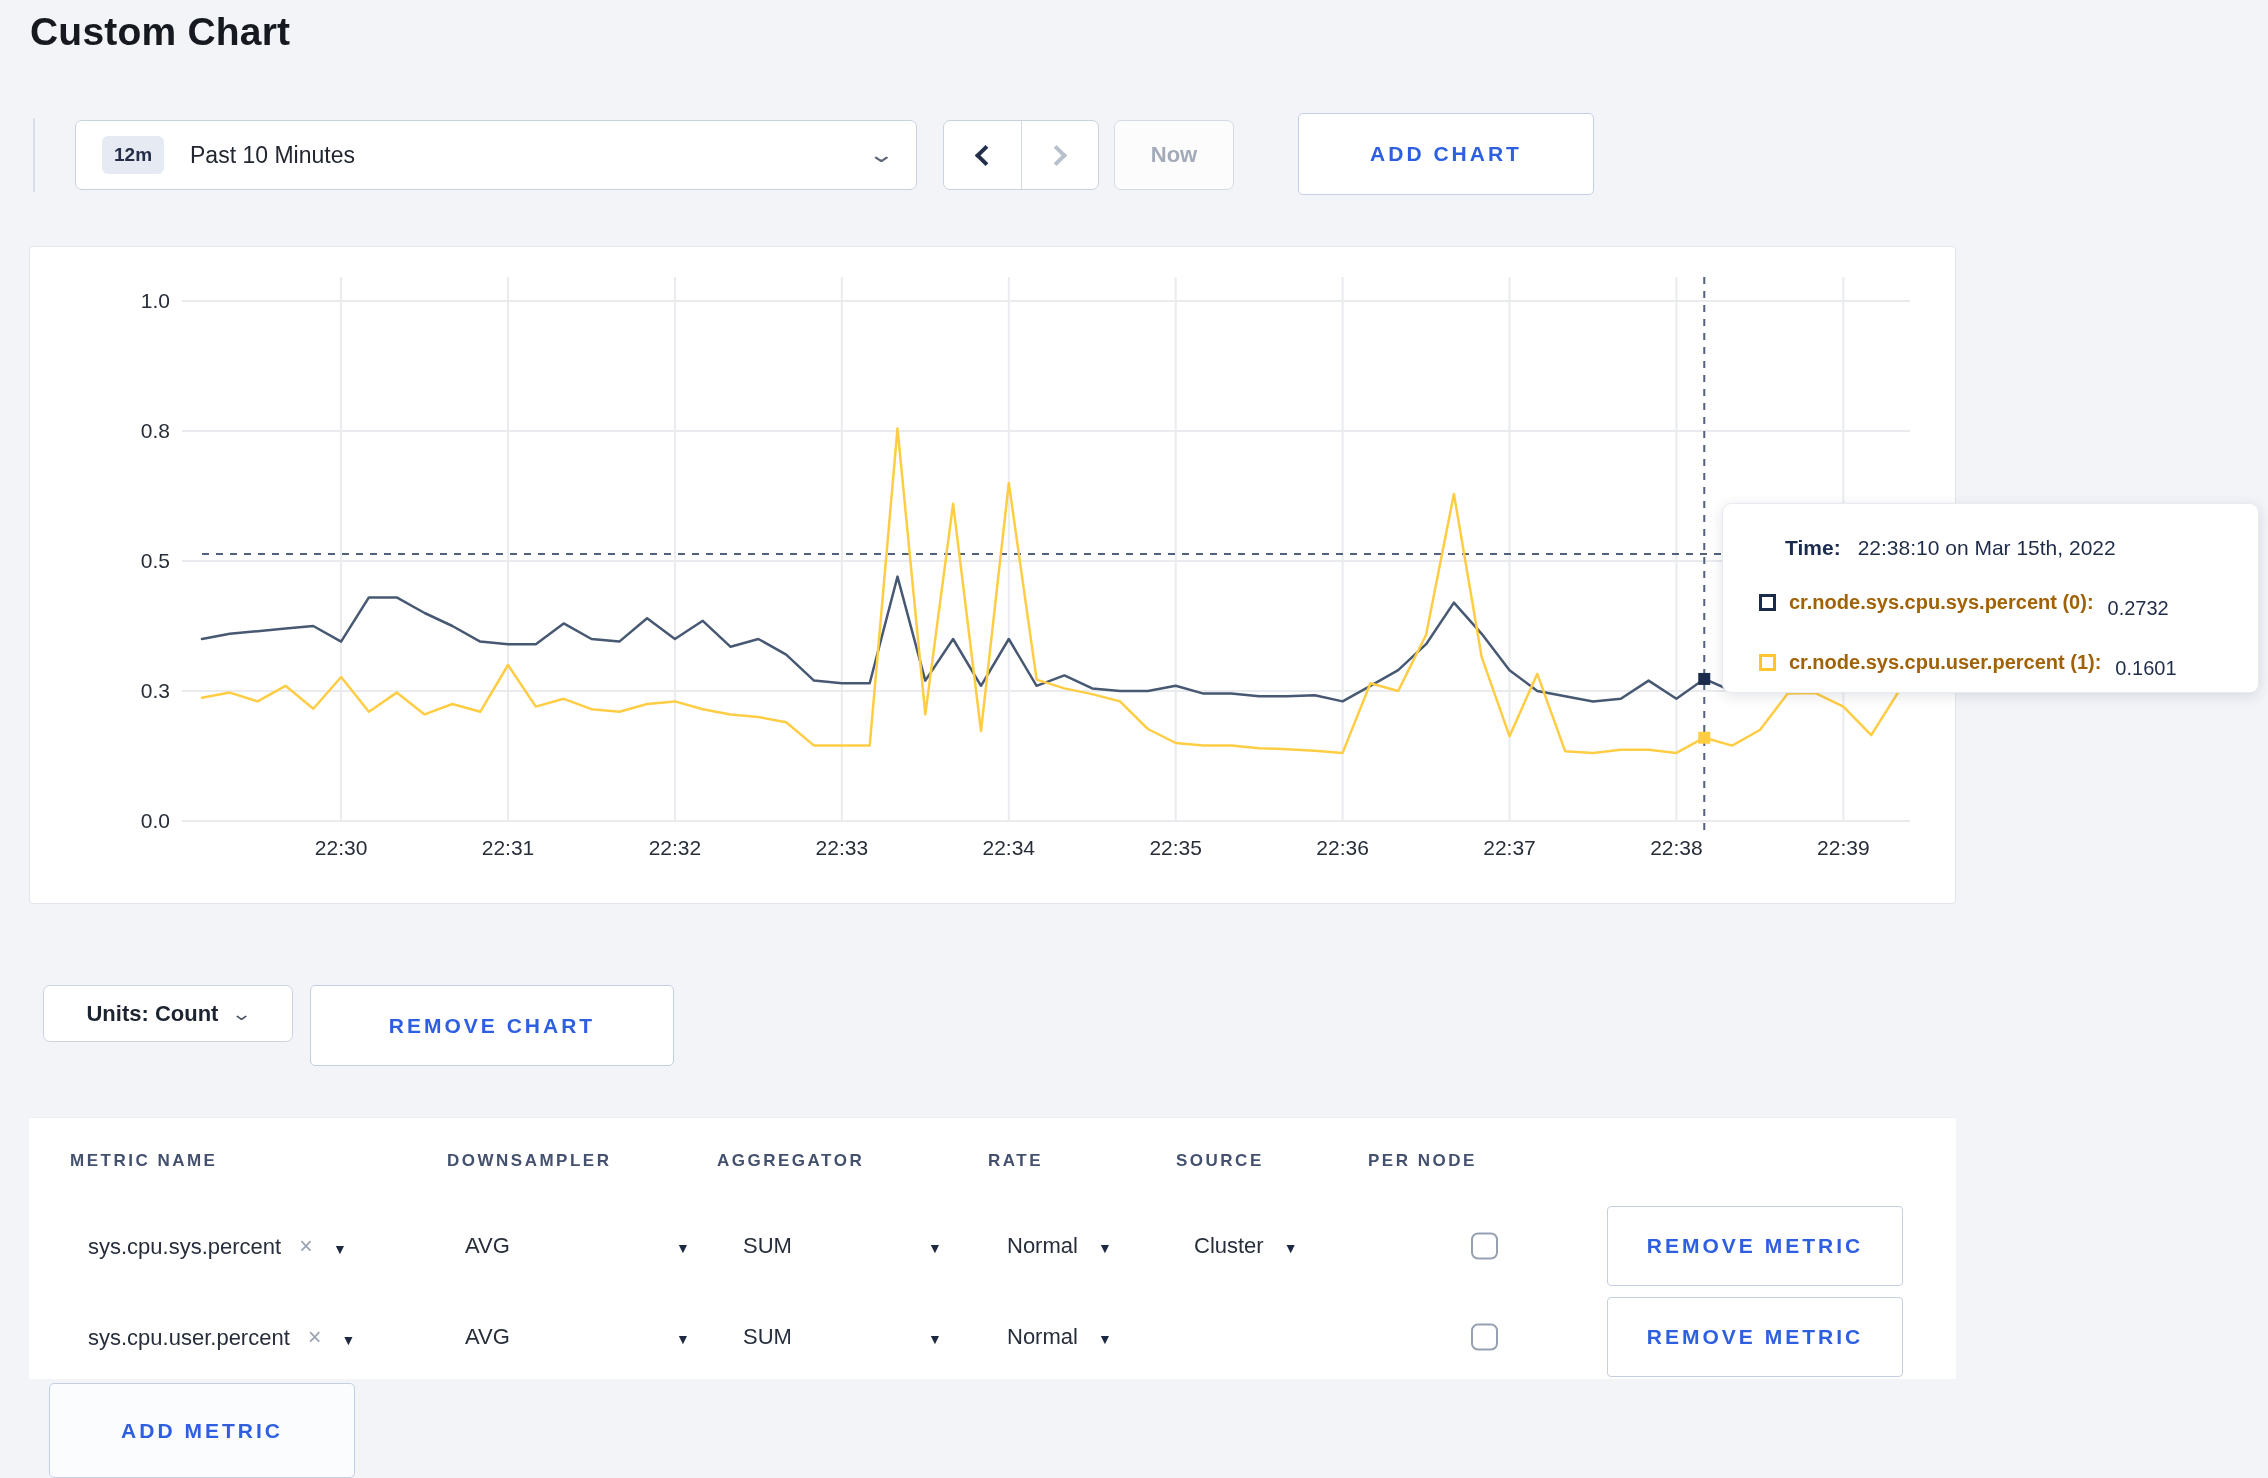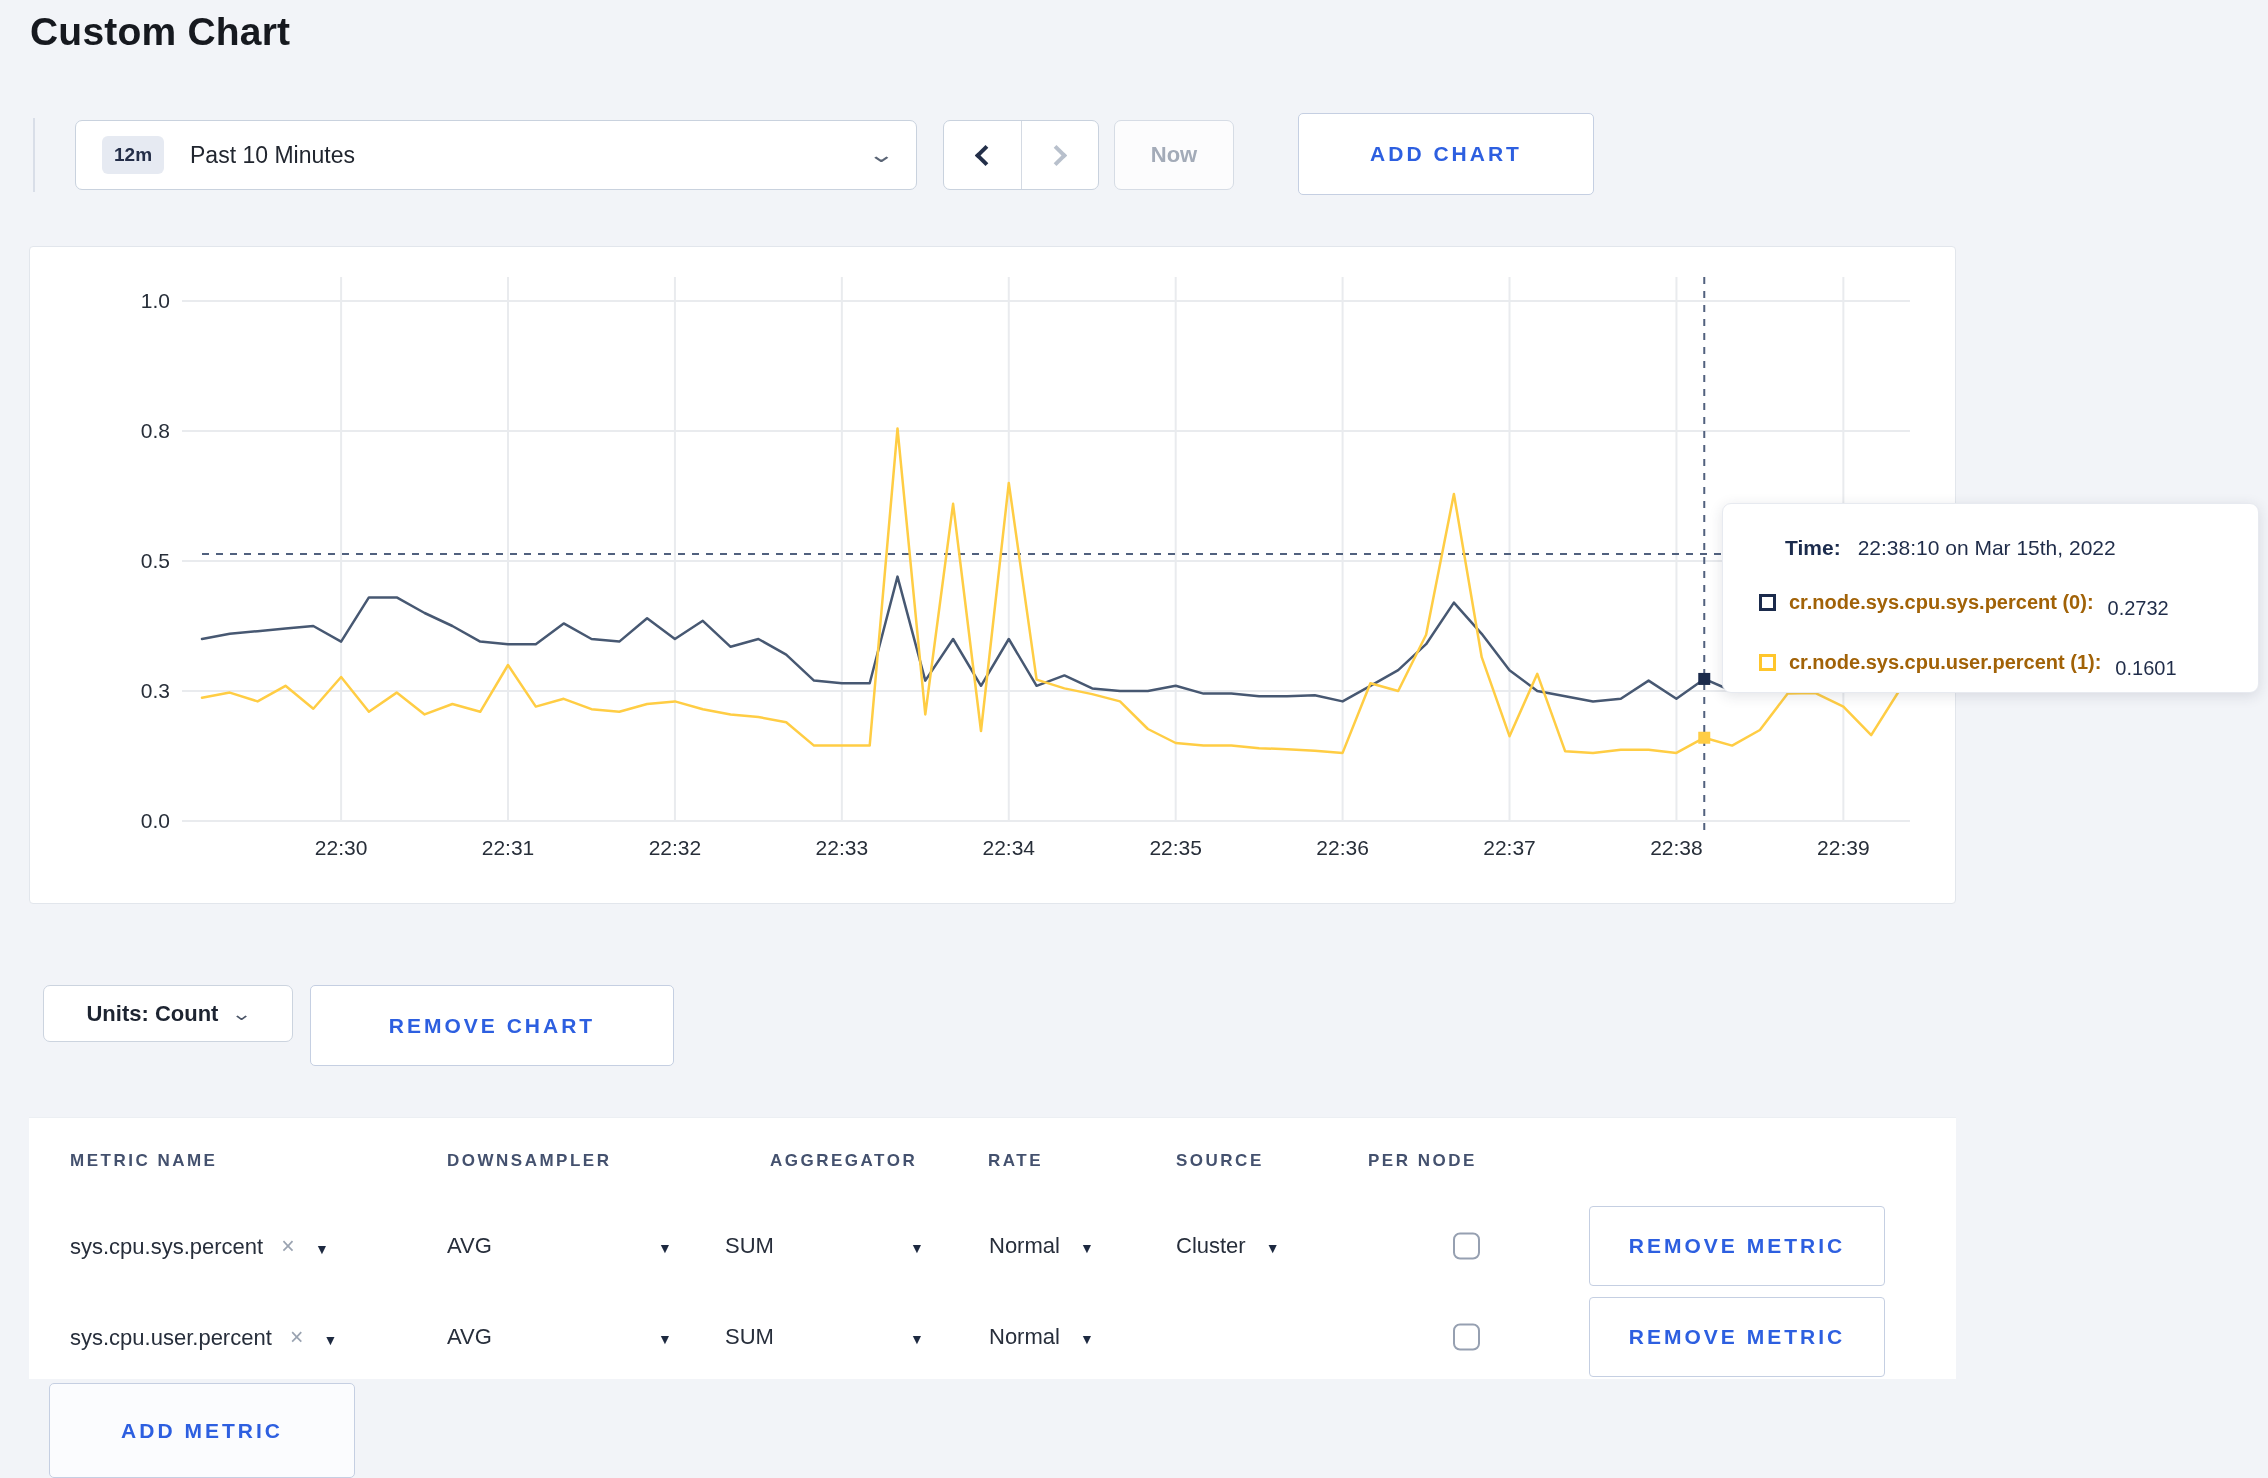--- a/index.html
+++ b/index.html
@@ -80,23 +80,23 @@
   }
   .units-label { font-size:22px; font-weight:700; color:#1d2431; }
   .units-caret { color:#4c5668; font-size:18px; transform:scaleX(1.4); }
   .remove-chart-button { position:absolute; left:310px; top:985px; width:364px; height:81px; }
   
   .metrics-table {
     position:absolute; left:29px; top:1117px; width:1927px; height:262px;
     background:#fff; border-top:1px solid #eceff3;
   }
   .mt-header { position:absolute; font-size:17px; font-weight:700; letter-spacing:2.5px; color:#44516e; top:33px; }
-  .h-metric { left:41px; } .h-down { left:418px; } .h-agg { left:741px; }
+  .h-metric { left:41px; } .h-down { left:418px; } .h-agg { left:688px; }
   .h-rate { left:959px; } .h-source { left:1147px; } .h-pernode { left:1339px; }
-  .mt-row { position:absolute; left:0; width:100%; height:92px; }
+  .mt-row { position:absolute; left:18px; width:100%; height:92px; }
   .row-1 { top:82px; } .row-2 { top:173px; }
   .cell { position:absolute; top:50%; transform:translateY(-50%); font-size:22px; color:#272e3b; white-space:nowrap; }
   .dd-caret { font-size:14px; color:#1d2940; margin-left:14px; }
   .x-icon { color:#9aa3b1; font-size:23px; margin-left:12px; }
   .c-metric { left:41px; } .c-down { left:418px; } .c-agg { left:696px; }
   .c-rate { left:960px; } .c-source { left:1147px; }
   .checkbox {
     position:absolute; left:1424px; top:50%; transform:translateY(-50%);
     width:27px; height:27px; border:2px solid #96a0b1; border-radius:7px; background:#fff; cursor:pointer;
   }

